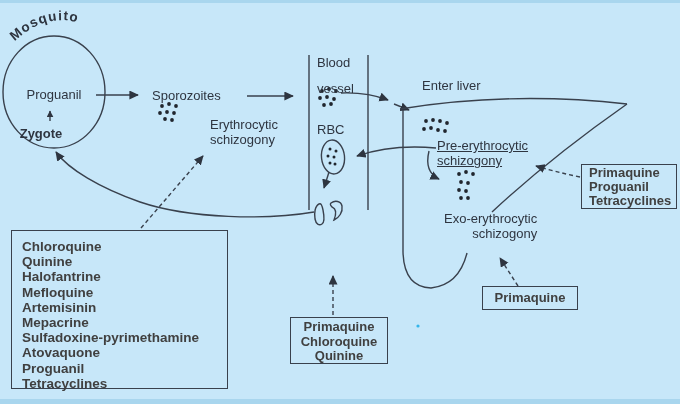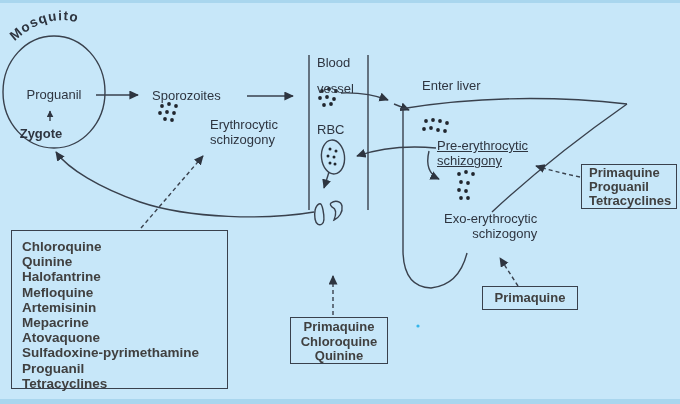--- a/index.html
+++ b/index.html
@@ -155,22 +155,22 @@
   <div class="lbl" style="left:444px; top:211px;text-align:right;">Exo-erythrocytic
 schizogony</div>
 
   <div class="box" style="left:11px; top:230px; width:217px; height:159px; padding:8px 0 0 10px; font-size:13.5px; line-height:15.2px;">
     <div class="line">Chloroquine</div>
     <div class="line">Quinine</div>
     <div class="line">Halofantrine</div>
     <div class="line">Mefloquine</div>
     <div class="line">Artemisinin</div>
     <div class="line">Mepacrine</div>
+    <div class="line">Sulfadoxine-pyrimethamine</div>
     <div class="line">Atovaquone</div>
-    <div class="line">Sulfadoxine-pyrimethamine</div>
     <div class="line">Proguanil</div>
     <div class="line">Tetracyclines</div>
   </div>
 
   <div class="box center" style="left:290px; top:317px; width:98px; height:47px; padding-top:2px; font-size:13px; line-height:14.5px;">
     <div class="line">Primaquine</div>
     <div class="line">Chloroquine</div>
     <div class="line">Quinine</div>
   </div>
 

